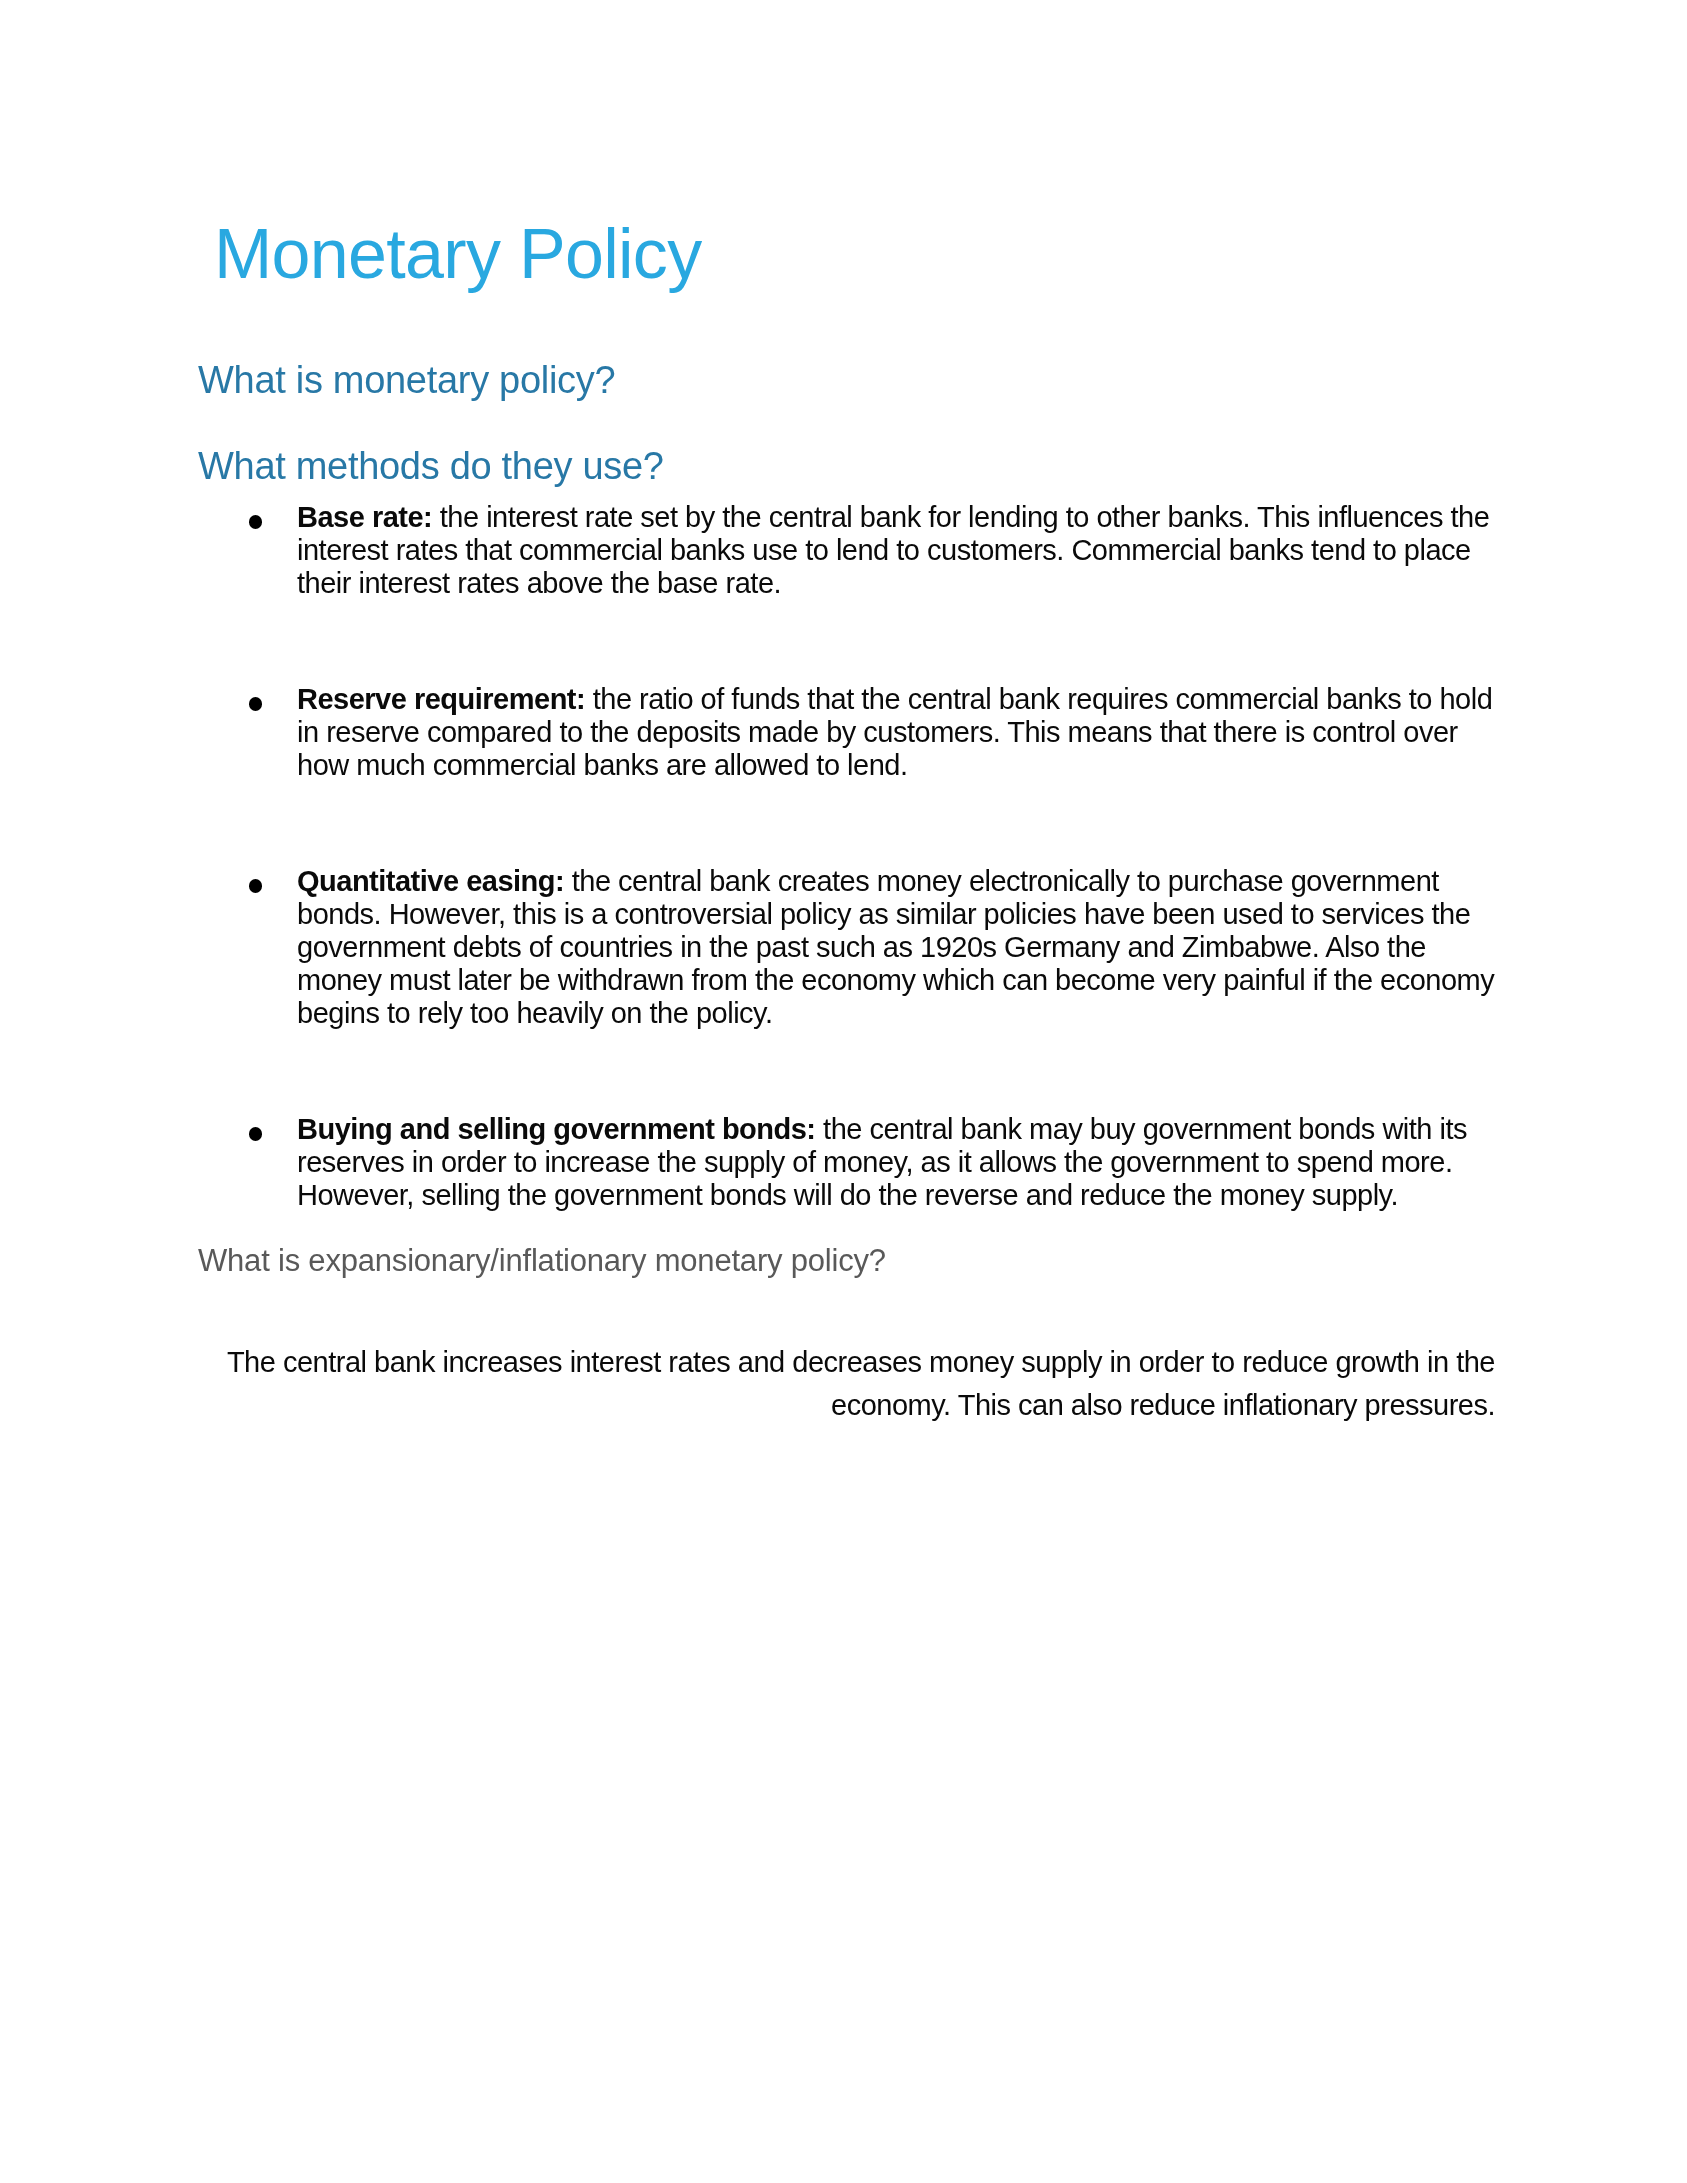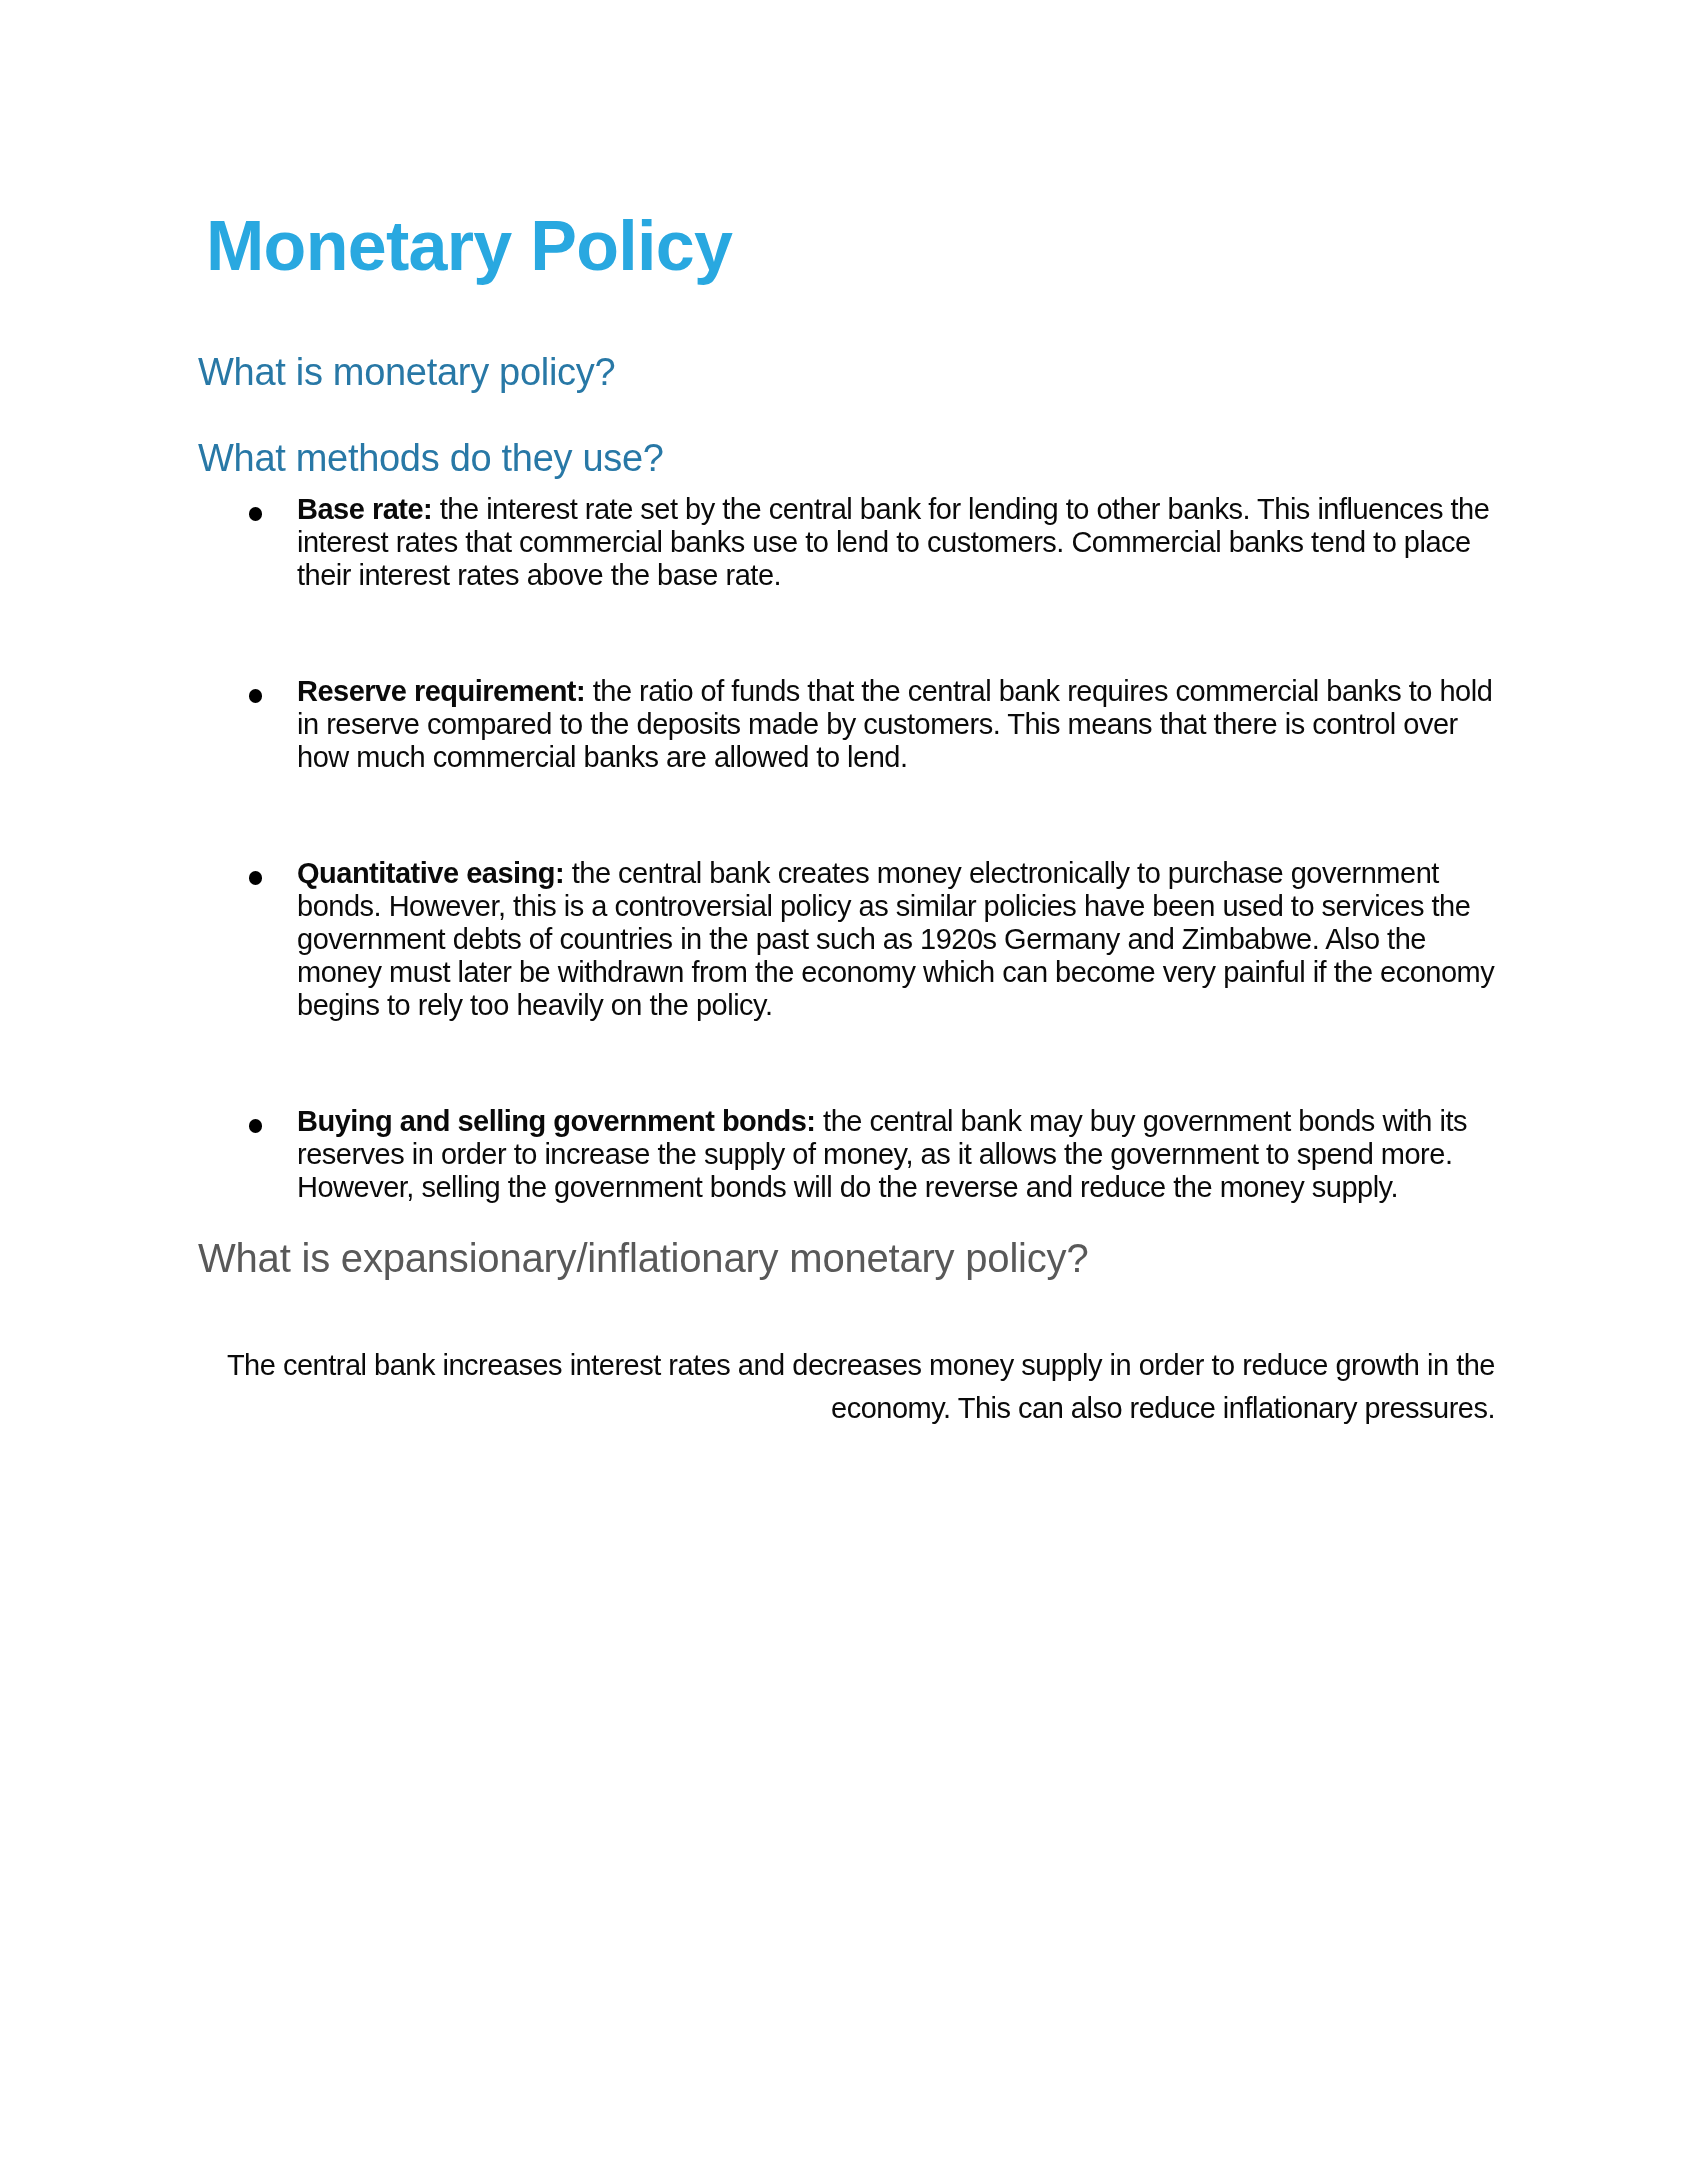--- a/index.html
+++ b/index.html
@@ -19,24 +19,24 @@
     overflow:hidden;
   }
   .page{
     width:1687px;height:2183px;
     padding:198px 192px 0 198px;
     background:var(--page-bg);
   }
   .doc-title{
     font-size:70px;
     line-height:1.15;
-    font-weight:700;
+    font-weight:400;
     letter-spacing:-0.7px;
     color:var(--title-color);
-    margin:8px;
+    margin:16px;
   }
   .h-blue{
     font-size:38px;
     line-height:1.2;
     font-weight:400;
     letter-spacing:-0.3px;
     color:var(--heading-color);
     margin:0;
   }
   .h-blue.first{margin-top:63px;}
@@ -66,21 +66,21 @@
   .bullet-dot{
     position:absolute;
     left:-48px;
     top:14.6px;
     width:13.2px;height:13.2px;
     border-radius:50%;
     background:#000;
   }
   .bullet-label{font-weight:700;}
   .h-gray{
-    font-size:40px;
+    font-size:31px;
     line-height:1.2;
     font-weight:400;
     letter-spacing:-0.2px;
     color:var(--subheading-color);
     margin:0;
   }
   .h-gray.first{margin-top:30px;}
   .h-gray.second{margin-top:20px;}
   .p-after-gray1{margin-top:59px;max-width:1297px;}
   .p-after-gray2{margin-top:62px;max-width:1297px;text-align:right;}

